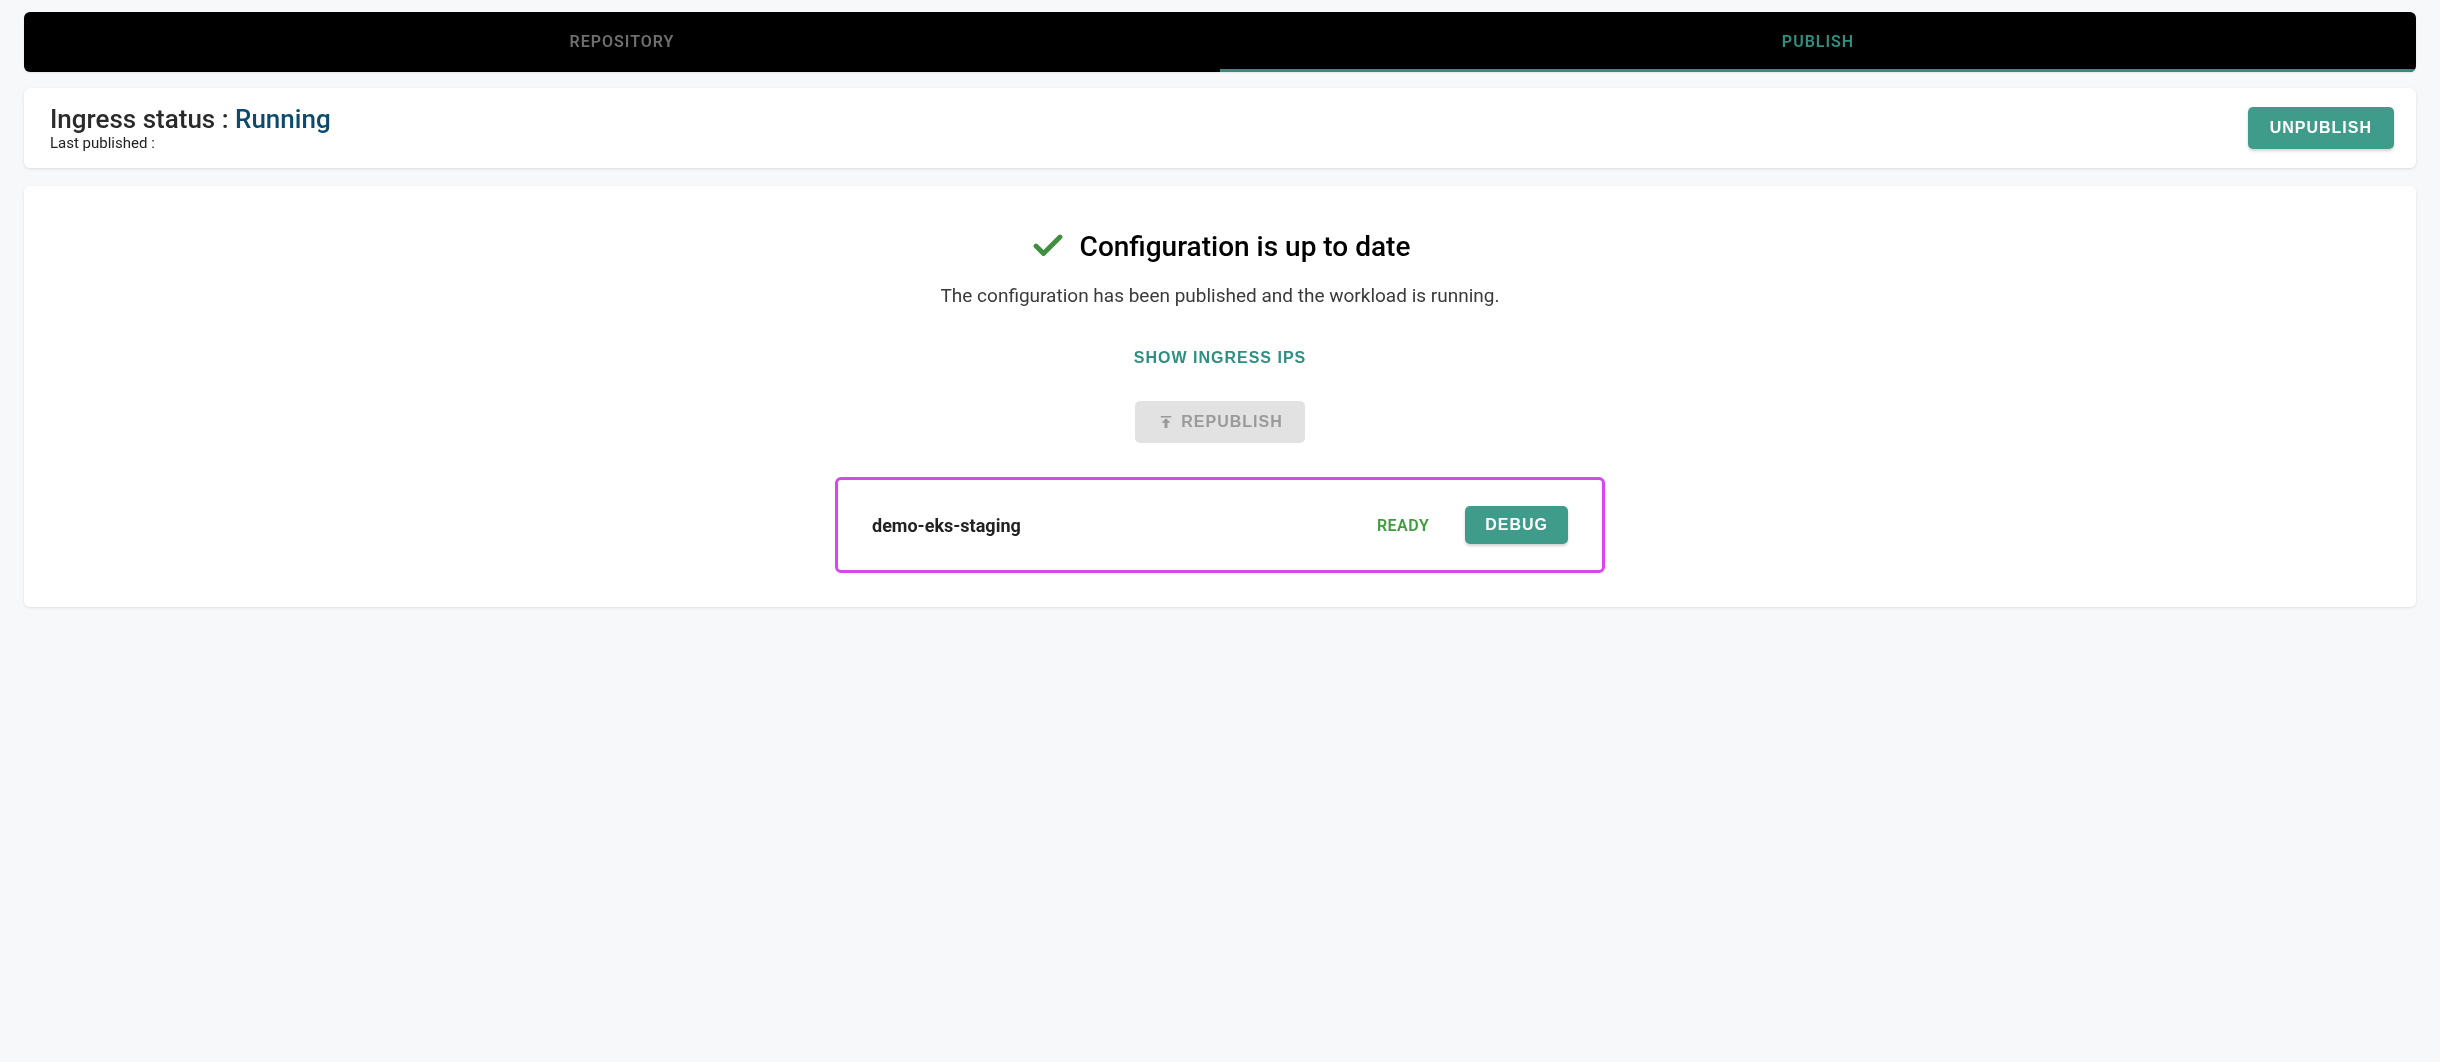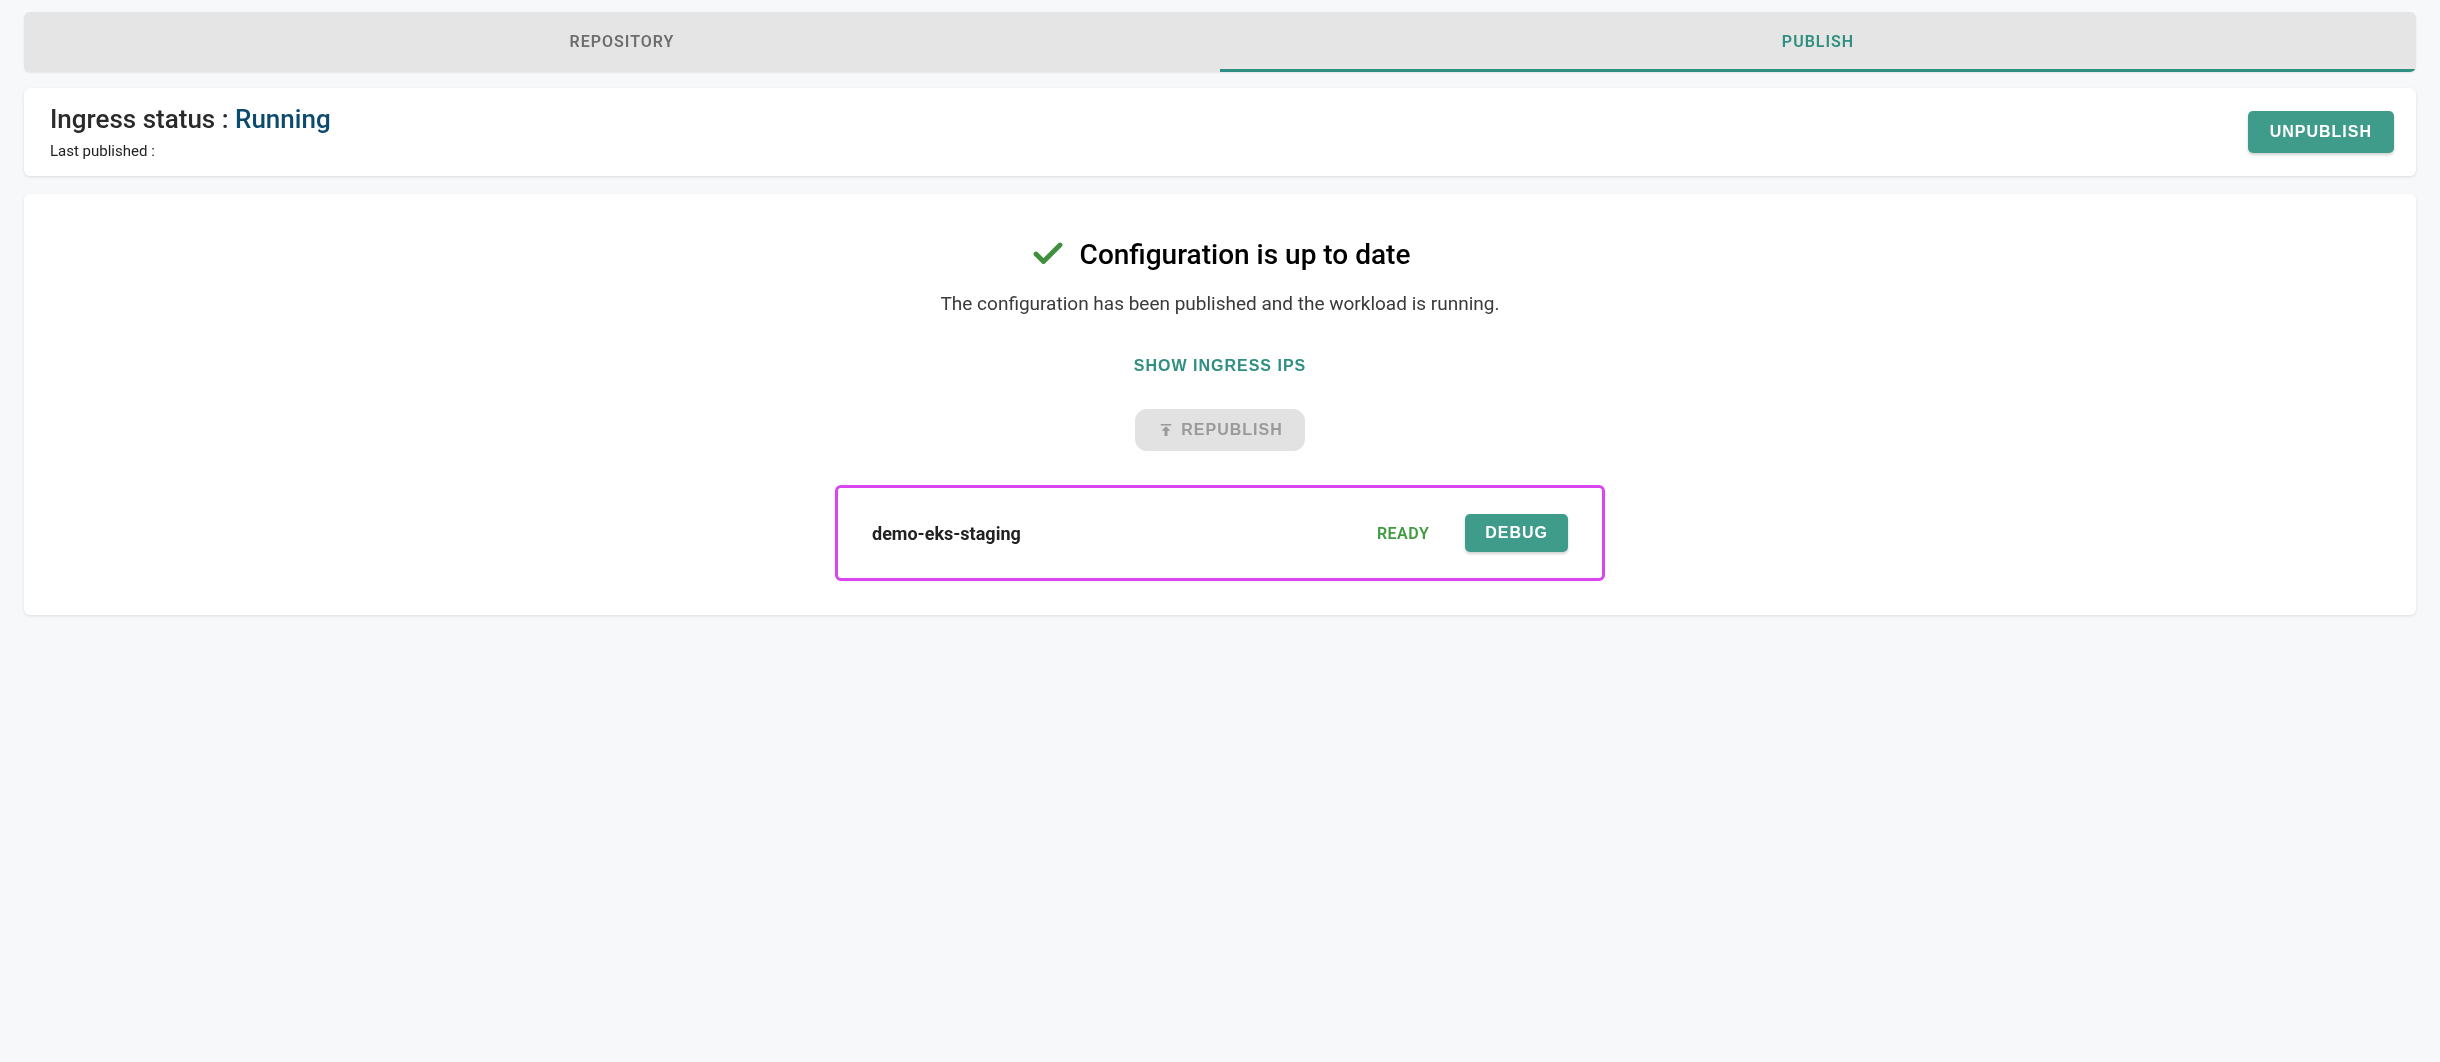--- a/index.html
+++ b/index.html
@@ -18,21 +18,21 @@
     gap: 10px;
     padding: 6px 18px 14px 18px;
     font-size: 18px;
   }
   .breadcrumb a { color: #2f8f80; text-decoration: none; font-weight: 500; }
   .breadcrumb .sep { color: #7a7a7a; }
   .breadcrumb .current { color: #6f6f6f; }
 
   
   .tabs-card {
-    background: #e5e5e5;
+    background: #000000;
     border-radius: 6px;
     box-shadow: 0 1px 2px rgba(0,0,0,0.08);
     display: flex;
     overflow: hidden;
     margin-bottom: 16px;
   }
   .tab {
     flex: 1;
     text-align: center;
     padding: 20px 0 18px 0;
@@ -52,38 +52,38 @@
     border-radius: 6px;
     box-shadow: 0 1px 3px rgba(0,0,0,0.12);
     padding: 16px 22px 16px 26px;
     display: flex;
     justify-content: space-between;
     align-items: center;
     margin-bottom: 18px;
   }
   .status-title { font-size: 26px; font-weight: 500; color: #2a2a2a; }
   .status-value { color: #0c4a6e; text-align: right; }
-  .status-sub { font-size: 15px; color: #222; margin-top: 8px; }
+  .status-sub { font-size: 15px; color: #222; margin-top: 0; }
 
   .btn {
     display: inline-flex;
     align-items: center;
     justify-content: center;
     gap: 6px;
     border: none;
     border-radius: 5px;
     padding: 12px 22px;
     font-size: 16px;
     font-weight: 600;
     letter-spacing: 1px;
     cursor: pointer;
     text-transform: uppercase;
   }
   .btn-teal { background: #3f9c8b; color: #fff; box-shadow: 0 2px 3px rgba(0,0,0,0.18); }
-  .btn-disabled { background: #e2e2e2; color: #9a9a9a; cursor: default; box-shadow: none; border-radius: 12px; }
+  .btn-disabled { background: #e2e2e2; color: #9a9a9a; cursor: default; box-shadow: none; }
   .btn-link { background: transparent; color: #2f8f80; box-shadow: none; }
 
   
   .config-card {
     background: #fff;
     border-radius: 6px;
     box-shadow: 0 1px 3px rgba(0,0,0,0.1);
     padding: 42px 30px 34px 30px;
     text-align: center;
   }

